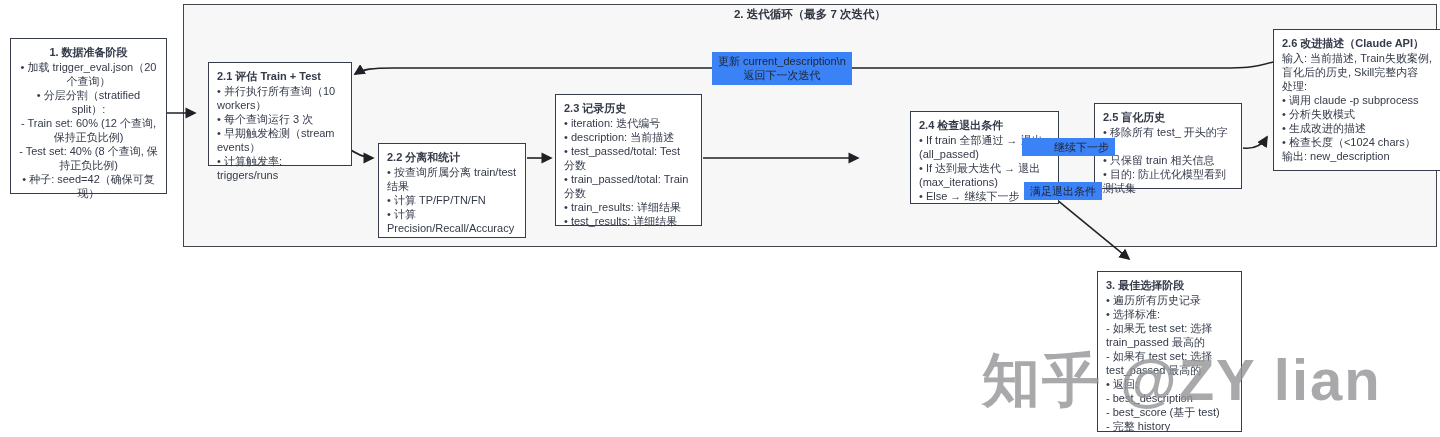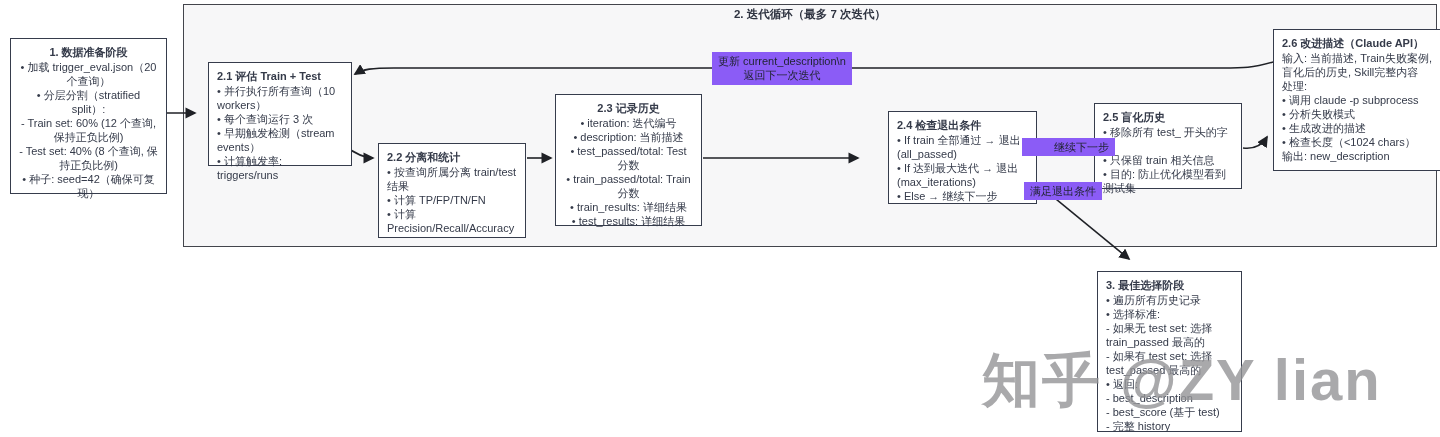--- a/index.html
+++ b/index.html
@@ -20,32 +20,32 @@
   .node {
     position: absolute; background: #ffffff; border: 1.4px solid #363c4c;
     padding: 7px 8px; font-size: 11px; line-height: 1.27; color: #343a49;
   }
   .node .bt { font-weight: 700; margin-bottom: 1px; }
   .node .ln { word-wrap: break-word; }
 
   .b-prep   { left: 10px;   top: 38px;  width: 157px; height: 156px; text-align: center; }
   .b-eval   { left: 208px;  top: 62px;  width: 144px; height: 104px; }
   .b-sep    { left: 378px;  top: 111px; width: 148px; height: 95px; margin-top: 32px;  }
-  .b-hist   { left: 555px;  top: 94px;  width: 147px; height: 132px; text-align: center; }
-  .b-exit   { left: 888px;  top: 111px; width: 149px; height: 93px;  }
+  .b-hist   { left: 555px;  top: 94px;  width: 147px; height: 132px; }
+  .b-exit   { left: 910px;  top: 111px; width: 149px; height: 93px;  }
   .b-blind  { left: 1094px; top: 103px; width: 148px; height: 86px;  }
   .b-improve{ left: 1273px; top: 29px;  width: 175px; height: 142px; }
   .b-best   { left: 1097px; top: 271px; width: 145px; height: 161px; }
 
   svg.arrows { position: absolute; left: 0; top: 0; width: 1440px; height: 437px; pointer-events: none; }
   svg.arrows path { stroke: #1f2126; stroke-width: 1.6; fill: none; }
   svg.arrows .head { fill: #1f2126; stroke: none; }
 
   .edge-label {
-    position: absolute; background: #8b5cf6; color: #1f2330;
+    position: absolute; background: #3b82f6; color: #1f2330;
     font-size: 11px; line-height: 1.3; padding: 2px 6px; text-align: center; white-space: nowrap;
   }
   .lbl-update   { left: 712px;  top: 52px;  }
   .lbl-continue { left: 1022px; top: 138px; padding-left: 32px; }
   .lbl-exit     { left: 1024px; top: 182px; }
 
   .watermark {
     position: absolute; left: 982px; top: 342px; width: 458px;
     font-size: 58px; font-weight: 700; letter-spacing: 2px;
     color: rgba(148, 148, 150, 0.8); white-space: nowrap; z-index: 20;

